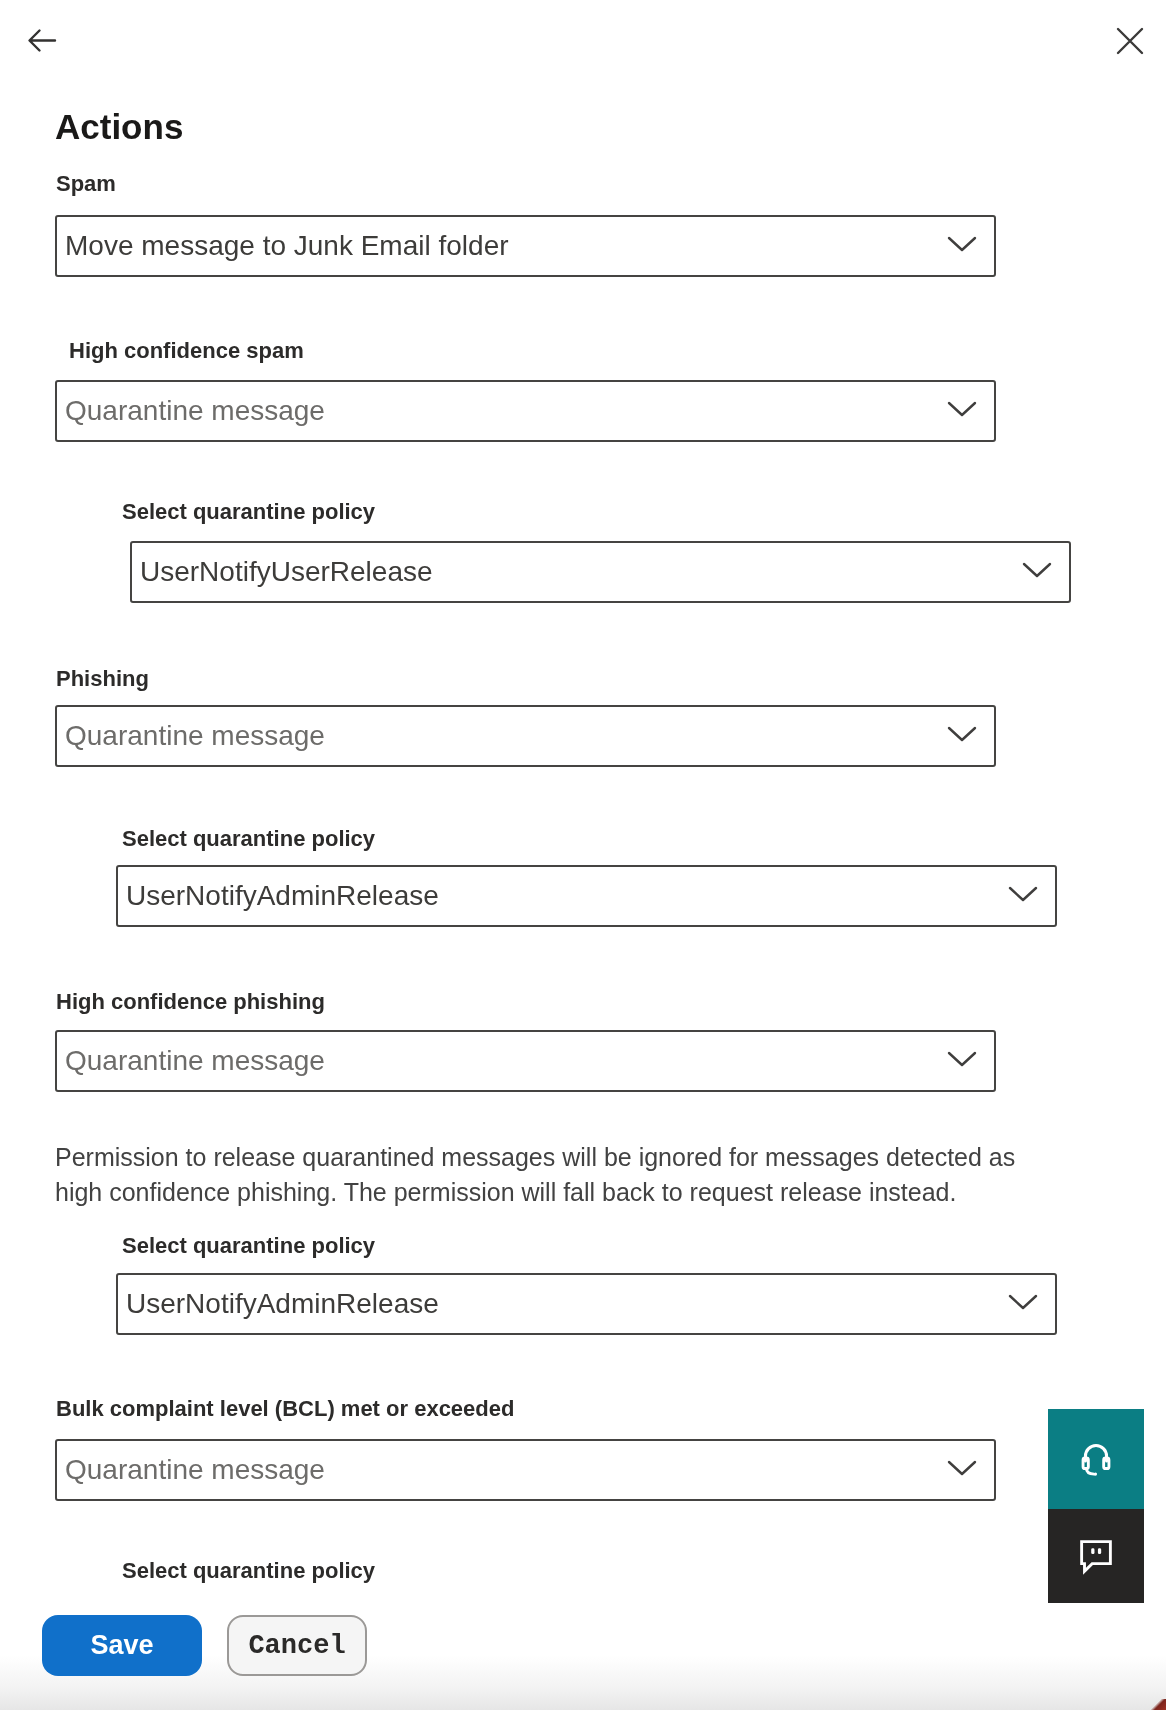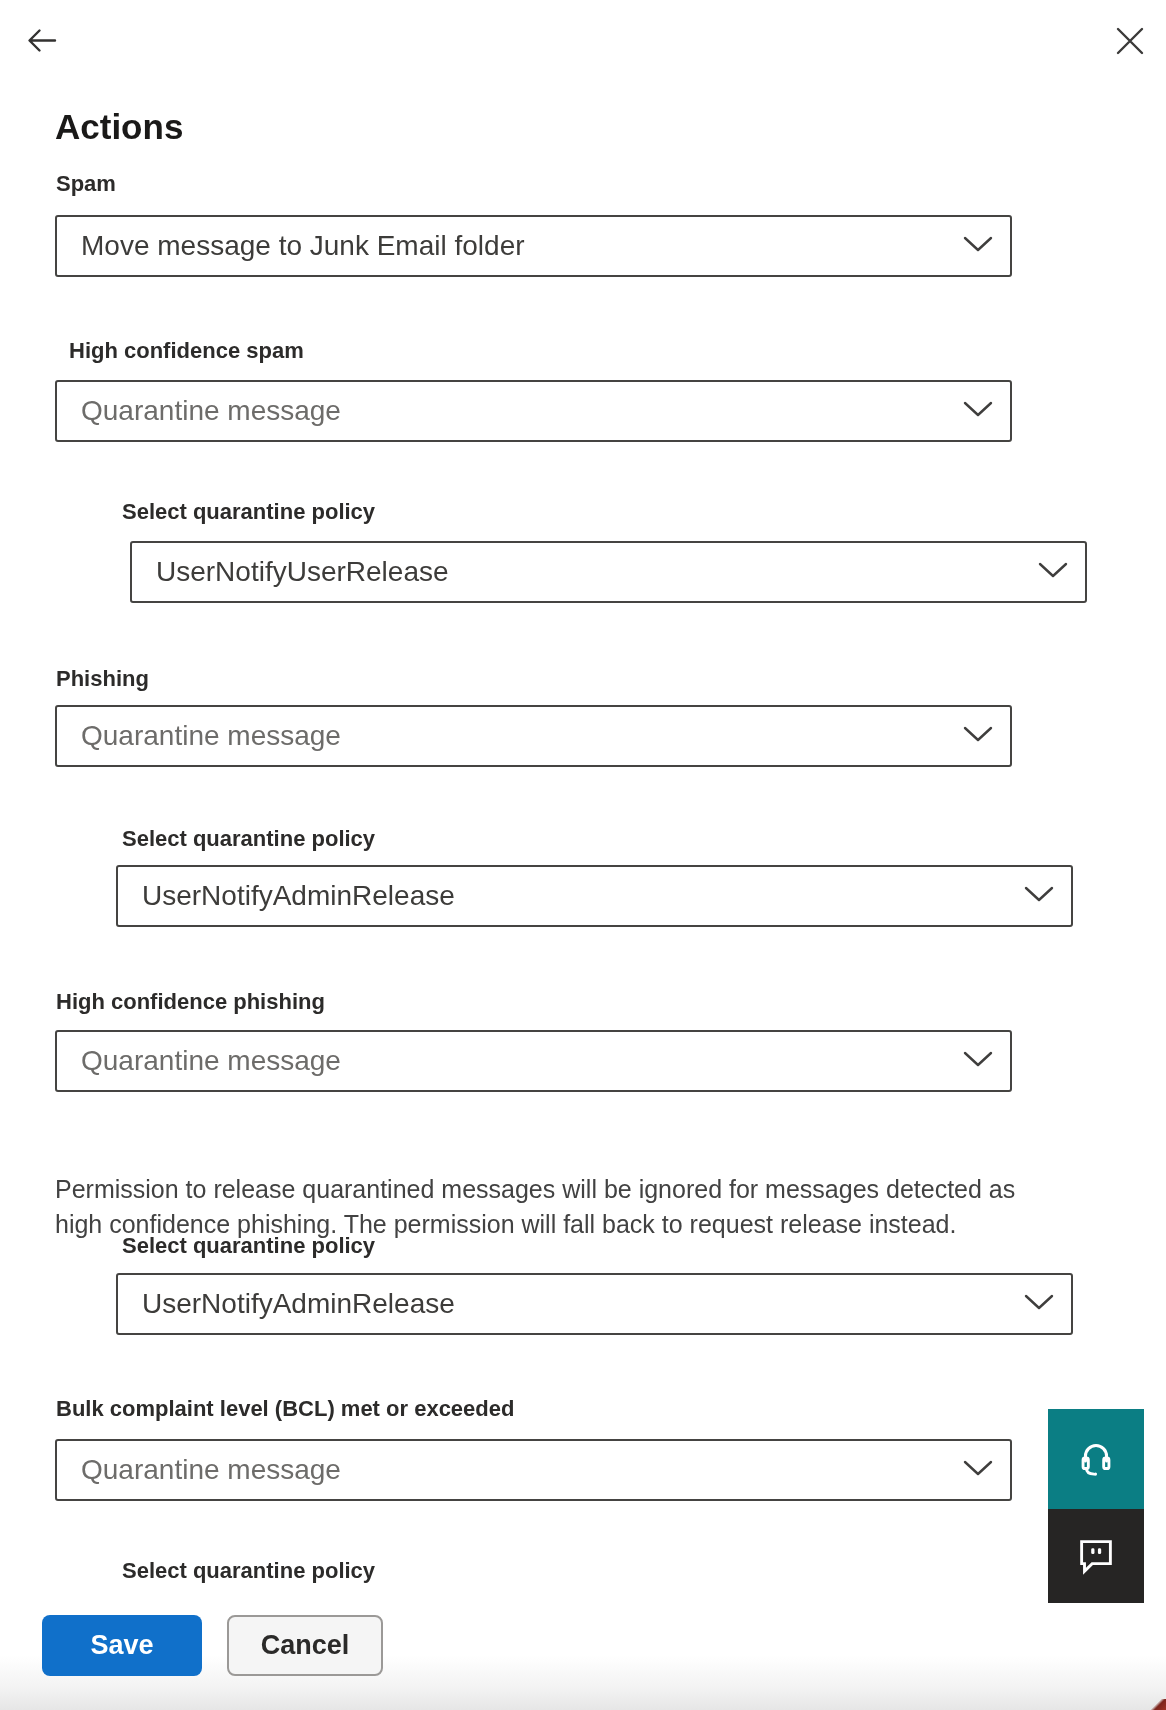--- a/index.html
+++ b/index.html
@@ -20,44 +20,44 @@
   #lbl-3{left:56px;top:666px;}
   #lbl-4{left:122px;top:826px;}
   #lbl-5{left:56px;top:989px;}
   #lbl-6{left:122px;top:1233px;}
   #lbl-7{left:56px;top:1396px;}
   #lbl-8{left:122px;top:1558px;z-index:3;}
   
   .dropdown{
     position:absolute;width:929px;height:58px;background:#fff;
     border:2px solid #454442;border-radius:3px;
-    display:flex;align-items:center;padding-left:24px;cursor:pointer;
+    display:flex;align-items:center;padding-left:8px;cursor:pointer;
   }
   .dropdown .val{font-size:28px;white-space:nowrap;}
   .val-dark{color:#3d3c3a;}
   .val-gray{color:#6d6c6a;}
   .chev{position:absolute;right:17px;top:50%;transform:translateY(-50%);}
   #dd-0{left:55px;top:215px;}
   #dd-1{left:55px;top:380px;}
   #dd-2{left:116px;top:541px;margin-left:14px;}
   #dd-3{left:55px;top:705px;}
   #dd-4{left:116px;top:865px;}
   #dd-5{left:55px;top:1030px;}
   #dd-6{left:116px;top:1273px;}
   #dd-7{left:55px;top:1439px;}
   
-  #note{position:absolute;left:55px;top:1140px;width:1000px;font-size:25px;line-height:35px;color:#424242;margin-top:32px;}
+  #note{position:absolute;left:55px;top:1140px;width:1000px;font-size:25px;line-height:35px;color:#424242;}
   
   #footer{
     position:absolute;left:0;top:1586px;width:1166px;height:124px;z-index:5;
     background:linear-gradient(180deg,#ffffff 0%,#ffffff 56%,#f3f3f3 82%,#e6e6e6 100%);
   }
-  .btn{position:absolute;border-radius:8px;font-family:inherit;font-size:27px;font-weight:600;cursor:pointer;}
+  .btn{position:absolute;border-radius:16px;font-family:inherit;font-size:27px;font-weight:600;cursor:pointer;}
   #save-btn{left:42px;top:29px;width:160px;height:61px;background:#1070ca;border:none;color:#ffffff;}
-  #cancel-btn{left:227px;top:29px;width:156px;height:61px;background:#f5f5f5;border:2px solid #9b9997;color:#2b2a29;}
+  #cancel-btn{left:227px;top:29px;width:140px;height:61px;background:#f5f5f5;border:2px solid #9b9997;color:#2b2a29;font-family:Liberation Mono, monospace;}
   
   .float-btn{position:absolute;left:1048px;width:96px;border:none;cursor:pointer;z-index:10;
     display:flex;align-items:center;justify-content:center;padding:0;}
   #support-btn{top:1409px;height:100px;background:#0b7e84;}
   #feedback-btn{top:1509px;height:94px;background:#262524;}
   
   #corner-sliver{
     position:absolute;right:0;bottom:0;width:18px;height:11px;z-index:6;
     background:linear-gradient(135deg,transparent 45%,#7c241c 60%,#a03326 100%);
   }

